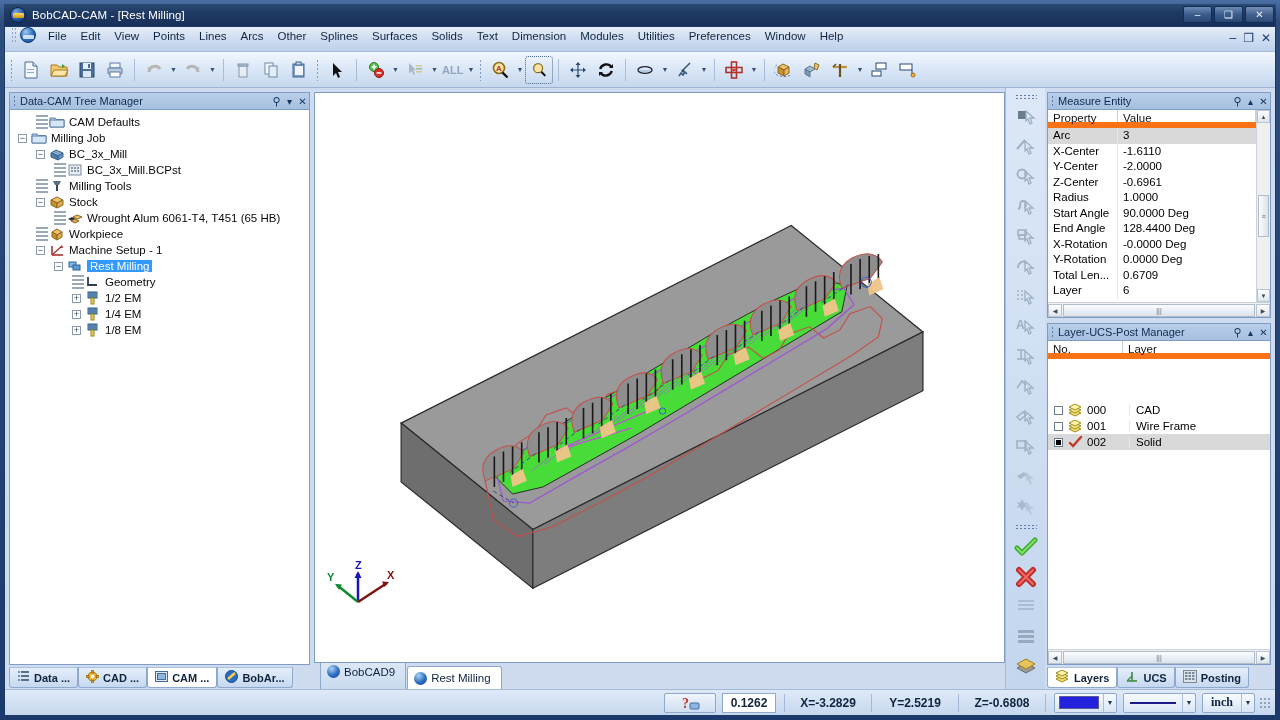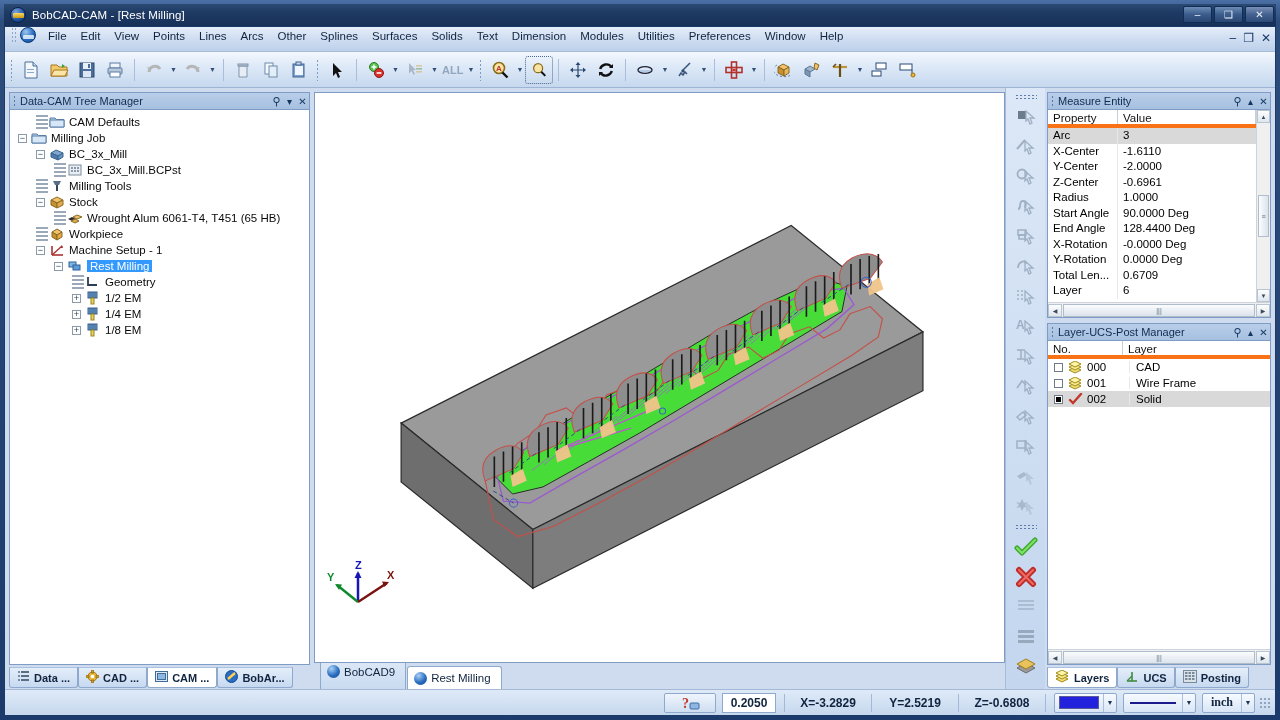--- a/index.html
+++ b/index.html
@@ -142,21 +142,21 @@
     background: linear-gradient(180deg,#dce8f7,#c3d6ee);
     border-left:1px solid #a8bcd8;
   }
   .vt-grip{ width:22px;height:5px;margin:2px 0 3px;
     background-image: radial-gradient(#5d7ca8 45%, transparent 47%); background-size:4px 3px;}
   .vbtn { width:30px;height:30px;display:flex;align-items:center;justify-content:center;border-radius:3px;}
 
   
   .rightdock { width:230px; flex:none; padding:4px 4px 0 2px; display:flex; flex-direction:column; }
   .grid-box { background:#fff; border:1px solid #7e9cc4; display:flex; flex-direction:column; overflow:hidden; }
-  .grid-head { display:flex; height:18px; background:#fff; border-bottom:4px solid #f97316; font-size:11.5px; }
+  .grid-head { display:flex; height:18px; background:#fff; border-bottom:6px solid #f97316; font-size:11.5px; }
   .grid-head div { padding:2px 5px; border-right:1px solid #c3cfdc; color:#111; }
   .grow { display:flex; height:15.5px; font-size:11.5px; }
   .grow div { padding:1px 5px; overflow:hidden; white-space:nowrap; }
   .grow.sel { background:#d9d9d9; }
   .gcol1 { width:70px; border-right:1px solid #e4e9ef; flex:none; }
   .gcol2 { flex:1; }
   .vscroll { width:14px; background:#f0f0f0; border-left:1px solid #cbd4de;
     display:flex; flex-direction:column; justify-content:space-between; align-items:center; flex:none;}
   .vscroll .arw{ width:13px;height:13px;display:flex;align-items:center;justify-content:center;
     background:linear-gradient(180deg,#fdfdfd,#dfe6ee); border:1px solid #b9c4d1;font-size:6px;color:#3a4a5d;}
@@ -1038,21 +1038,21 @@
           </div>
         </div>
 
         <div class="panel-hdr" style="margin-top:5px;">
           <div class="vgrip"></div>
           <div class="ttl">Layer-UCS-Post Manager</div>
           <div class="hdr-btn pin-ico">⚲</div>
           <div class="hdr-btn">▴</div>
           <div class="hdr-btn">✕</div>
         </div>
-        <div class="grid-box" style="flex:1;">
+        <div class="grid-box" style="flex:1;gap:43px;">
           <div class="grid-head">
             <div style="width:75px;">No.</div>
             <div style="flex:1;border-right:none;">Layer</div>
           </div>
           <div id="layer-rows" style="flex:1;">
               <div class="lay-row">
                 <span class="lay-chk"></span>
                 <span class="lay-ico">
                   <svg width="15" height="13" viewBox="0 0 15 13">
                     <path d="M1 9l6-3 6 3-6 3z" fill="#f2de79" stroke="#a08b14"></path>
@@ -1131,21 +1131,21 @@
     </div>
 
     <div class="statusbar">
       <div class="sb-left"></div>
       <div class="sb-btn">
         <svg width="26" height="16" viewBox="0 0 26 16">
           <text x="5" y="13" font-size="14" font-weight="bold" fill="#c0392b" font-family="Liberation Serif">?</text>
           <rect x="13" y="8" width="9" height="6" rx="1" fill="#8fb6e0" stroke="#3d6fa8"></rect>
         </svg>
       </div>
-      <div class="sb-val">0.2050</div>
+      <div class="sb-val">0.1262</div>
       <div class="sb-sep" style="margin-left:8px;"></div>
       <div class="sb-coord">X=-3.2829</div>
       <div class="sb-sep"></div>
       <div class="sb-coord">Y=2.5219</div>
       <div class="sb-sep"></div>
       <div class="sb-coord">Z=-0.6808</div>
       <div class="sb-sep" style="margin-right:8px;"></div>
       <div class="sw-btn">
         <div class="sw-color" style="background: rgb(34, 34, 221);"></div>
         <div class="sw-caret">▼</div>

